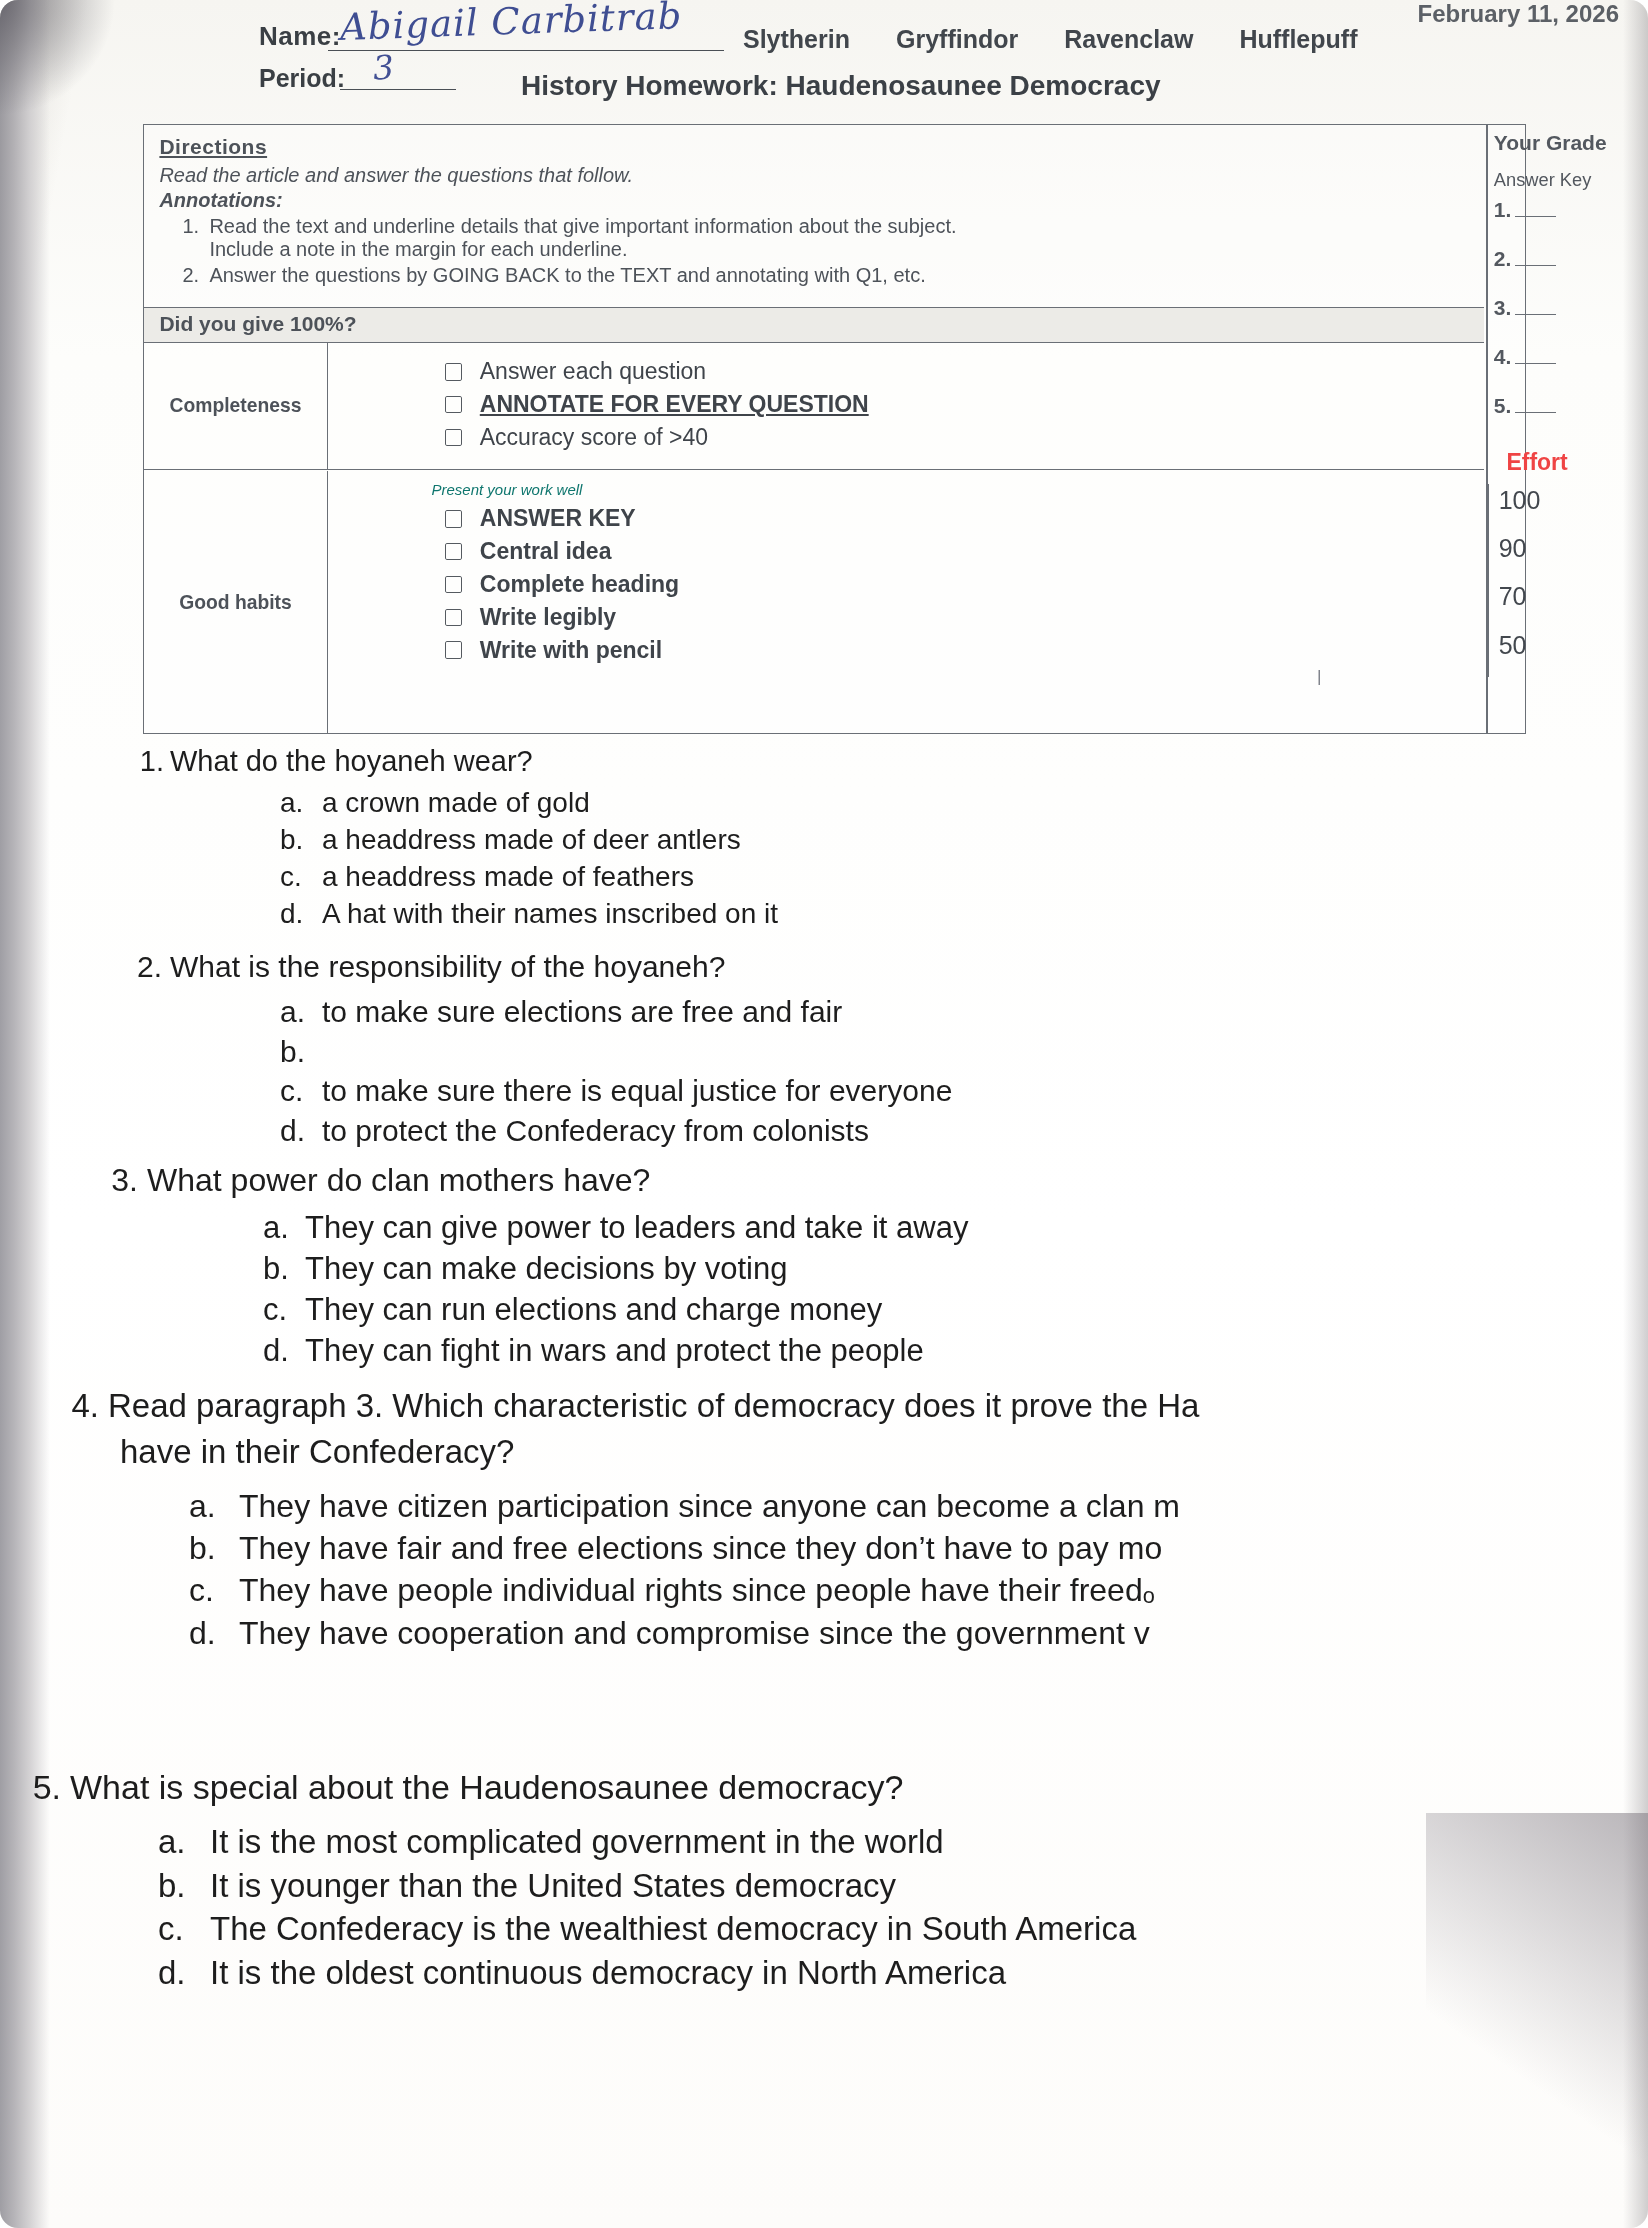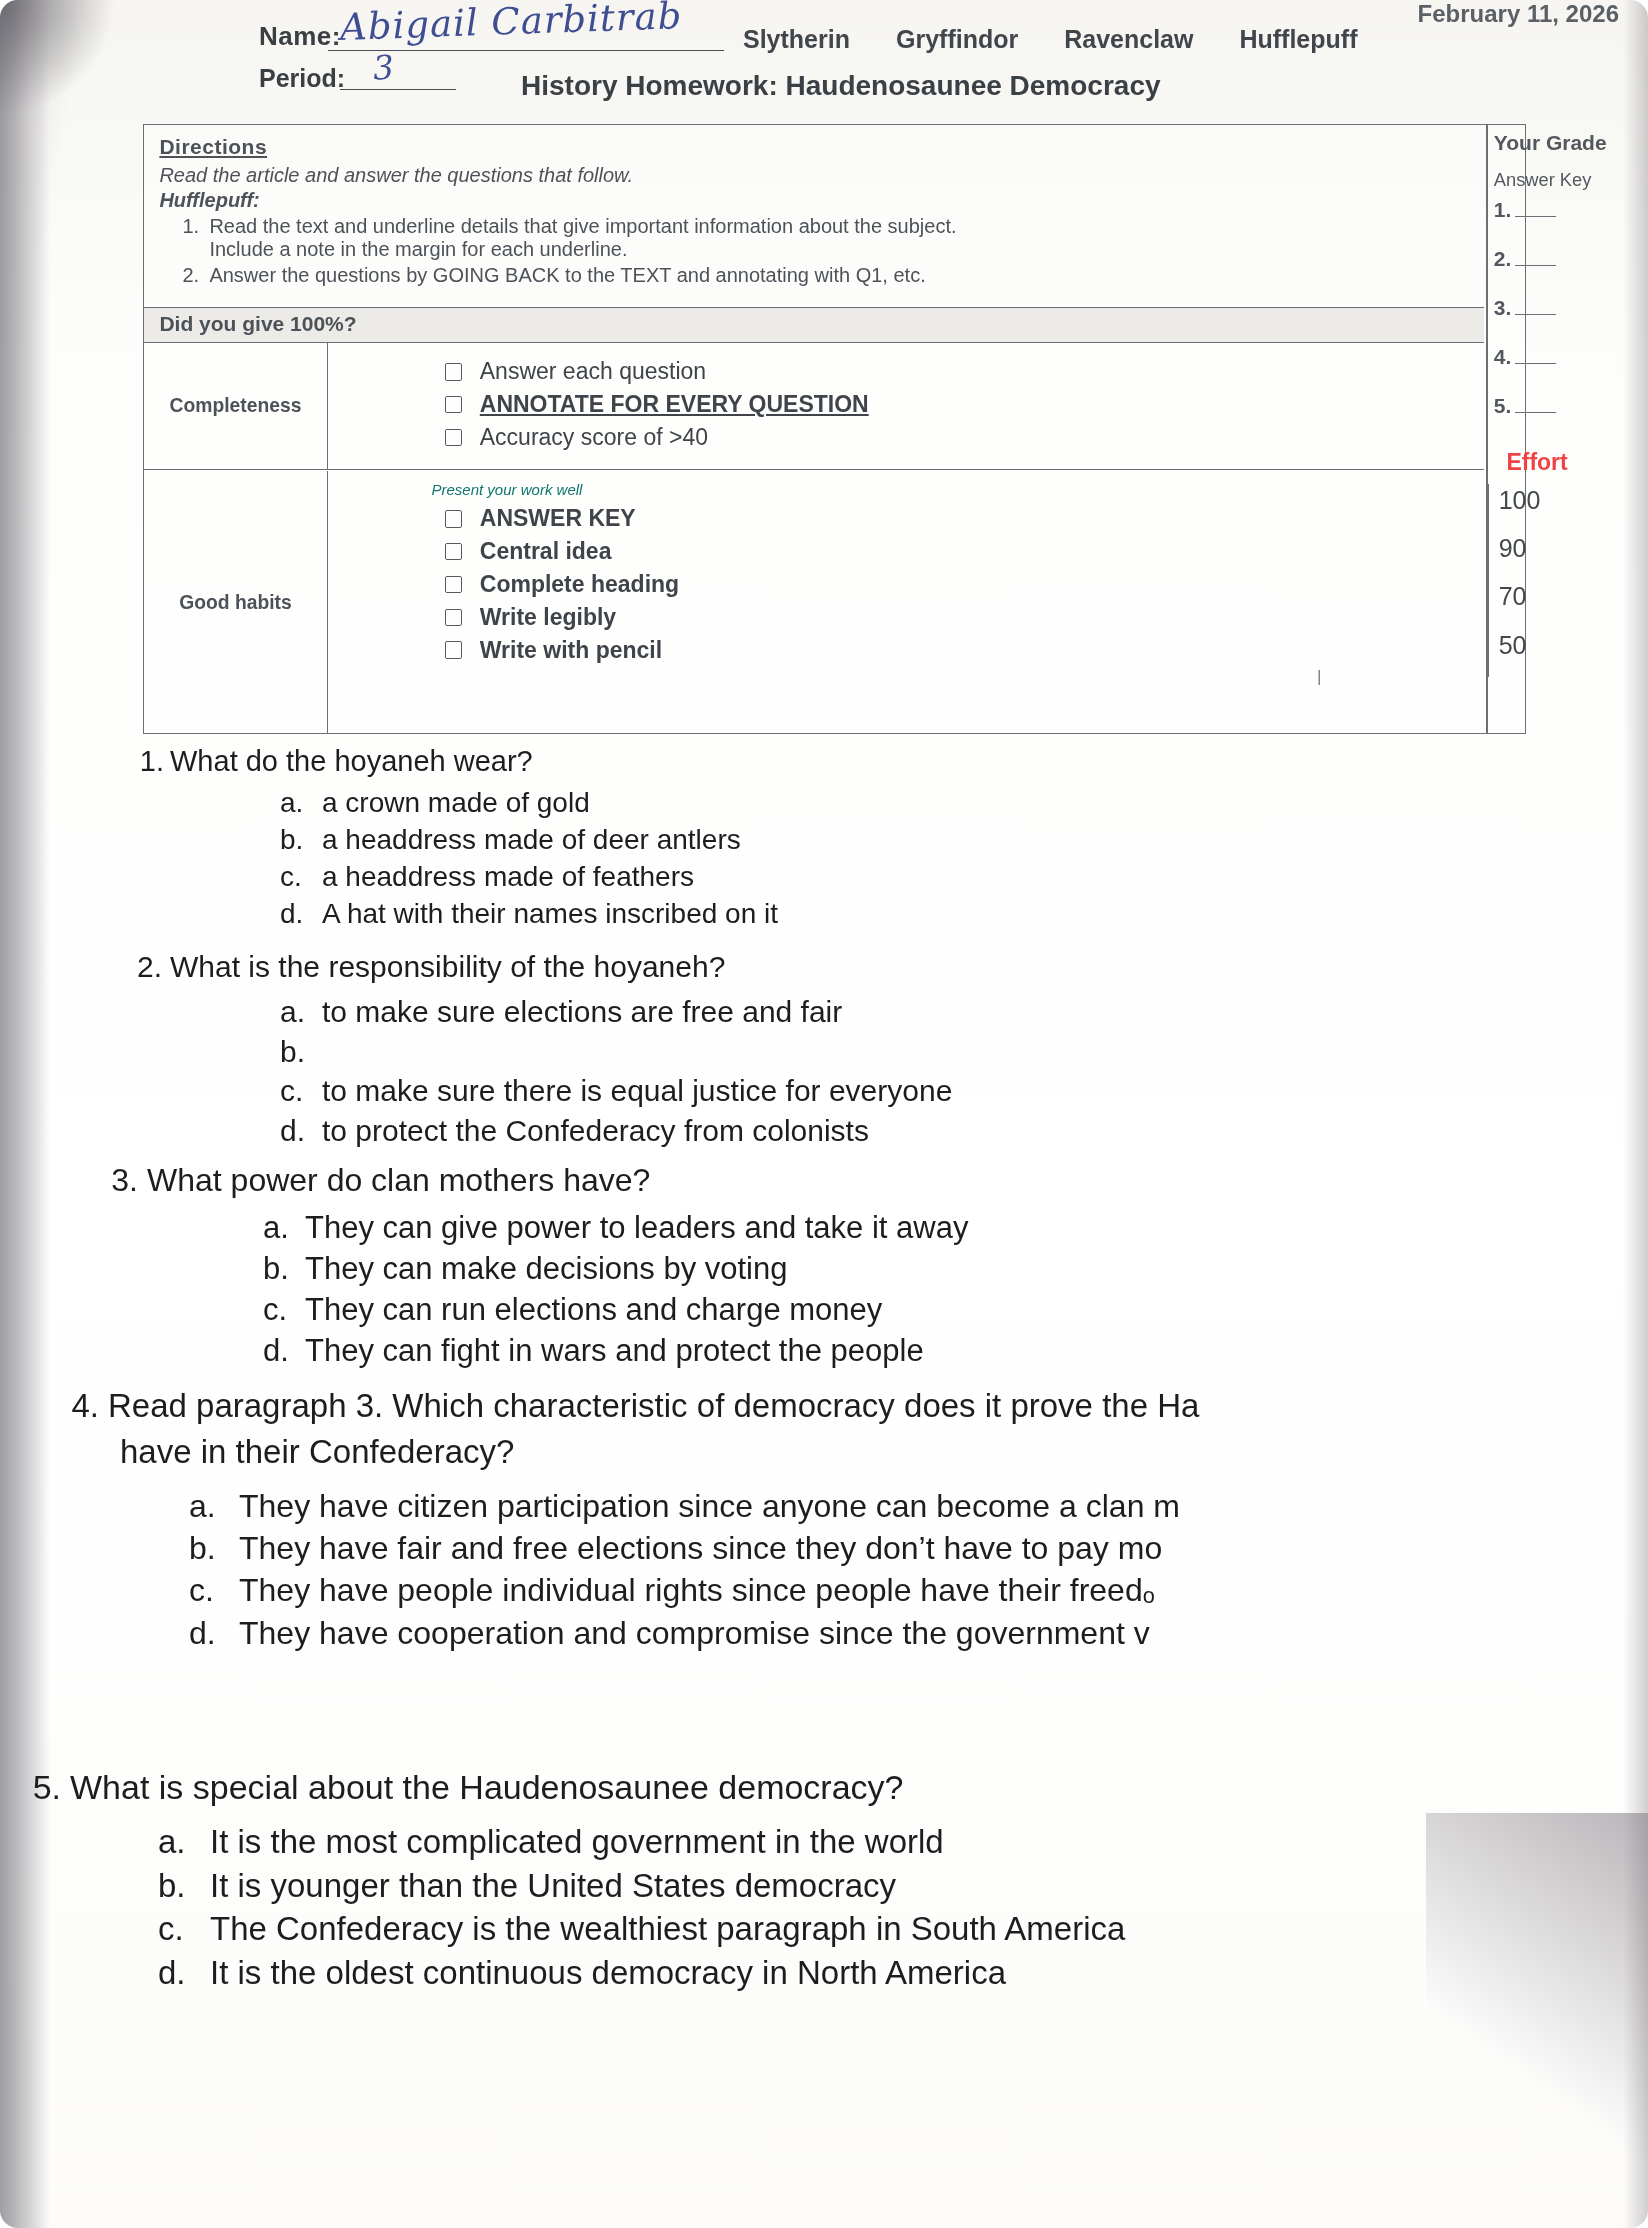--- a/index.html
+++ b/index.html
@@ -350,21 +350,21 @@
 
     <div class="doc-title">History Homework: Haudenosaunee Democracy</div>
   </div>
 
   <div class="rubric">
     <div class="rub-col-split"></div>
 
     <div class="rub-dir">
       <div class="t1">Directions</div>
       <div class="t2">Read the article and answer the questions that follow.</div>
-      <div class="t3">Hufflepuff:</div>
+      <div class="t3">Annotations:</div>
       <div class="li">
         <span class="num">1.</span>
         <span>Read the text and underline details that give important information about the subject.</span>
         <span class="sub">Include a note in the margin for each underline.</span>
       </div>
       <div class="li">
         <span class="num">2.</span>
         <span>Answer the questions by GOING BACK to the TEXT and annotating with Q1, etc.</span>
       </div>
     </div>
@@ -554,21 +554,21 @@
         <div class="opt" style="font-size:33px;">
             <span class="lt" style="width:52px;">a.</span>
             <span>It is the most complicated government in the world</span>
           </div>
         <div class="opt" style="font-size:33px;">
             <span class="lt" style="width:52px;">b.</span>
             <span>It is younger than the United States democracy</span>
           </div>
         <div class="opt" style="font-size:33px;">
             <span class="lt" style="width:52px;">c.</span>
-            <span>The Confederacy is the wealthiest paragraph in South America</span>
+            <span>The Confederacy is the wealthiest democracy in South America</span>
           </div>
         <div class="opt" style="font-size:33px;">
             <span class="lt" style="width:52px;">d.</span>
             <span>It is the oldest continuous democracy in North America</span>
           </div>
       </div>
     </div>
 
   </div>
 </div>

